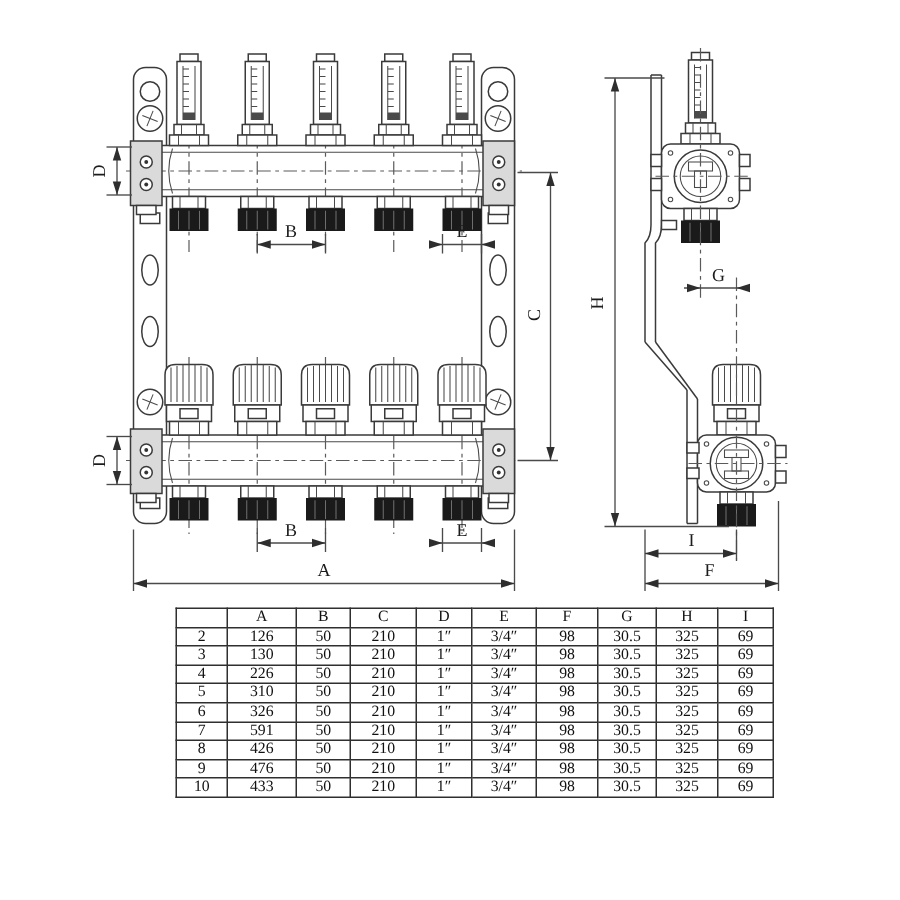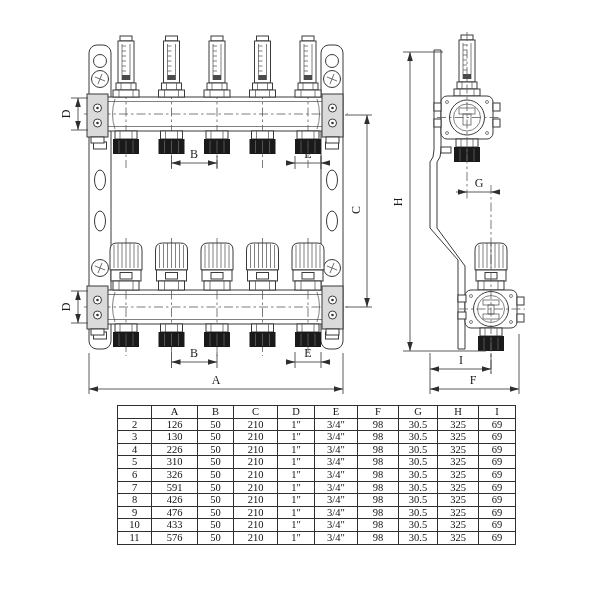--- a/index.html
+++ b/index.html
@@ -474,29 +474,17 @@
             <td>433</td>
             <td>50</td>
             <td>210</td>
             <td>1″</td>
             <td>3/4″</td>
             <td>98</td>
             <td>30.5</td>
             <td>325</td>
             <td>69</td>
           </tr>
-          <tr>
-            <td>11</td>
-            <td>576</td>
-            <td>50</td>
-            <td>210</td>
-            <td>1″</td>
-            <td>3/4″</td>
-            <td>98</td>
-            <td>30.5</td>
-            <td>325</td>
-            <td>69</td>
-          </tr>
         </tbody>
   </table>
 </div>
 
 </div>
 
 </body></html>

